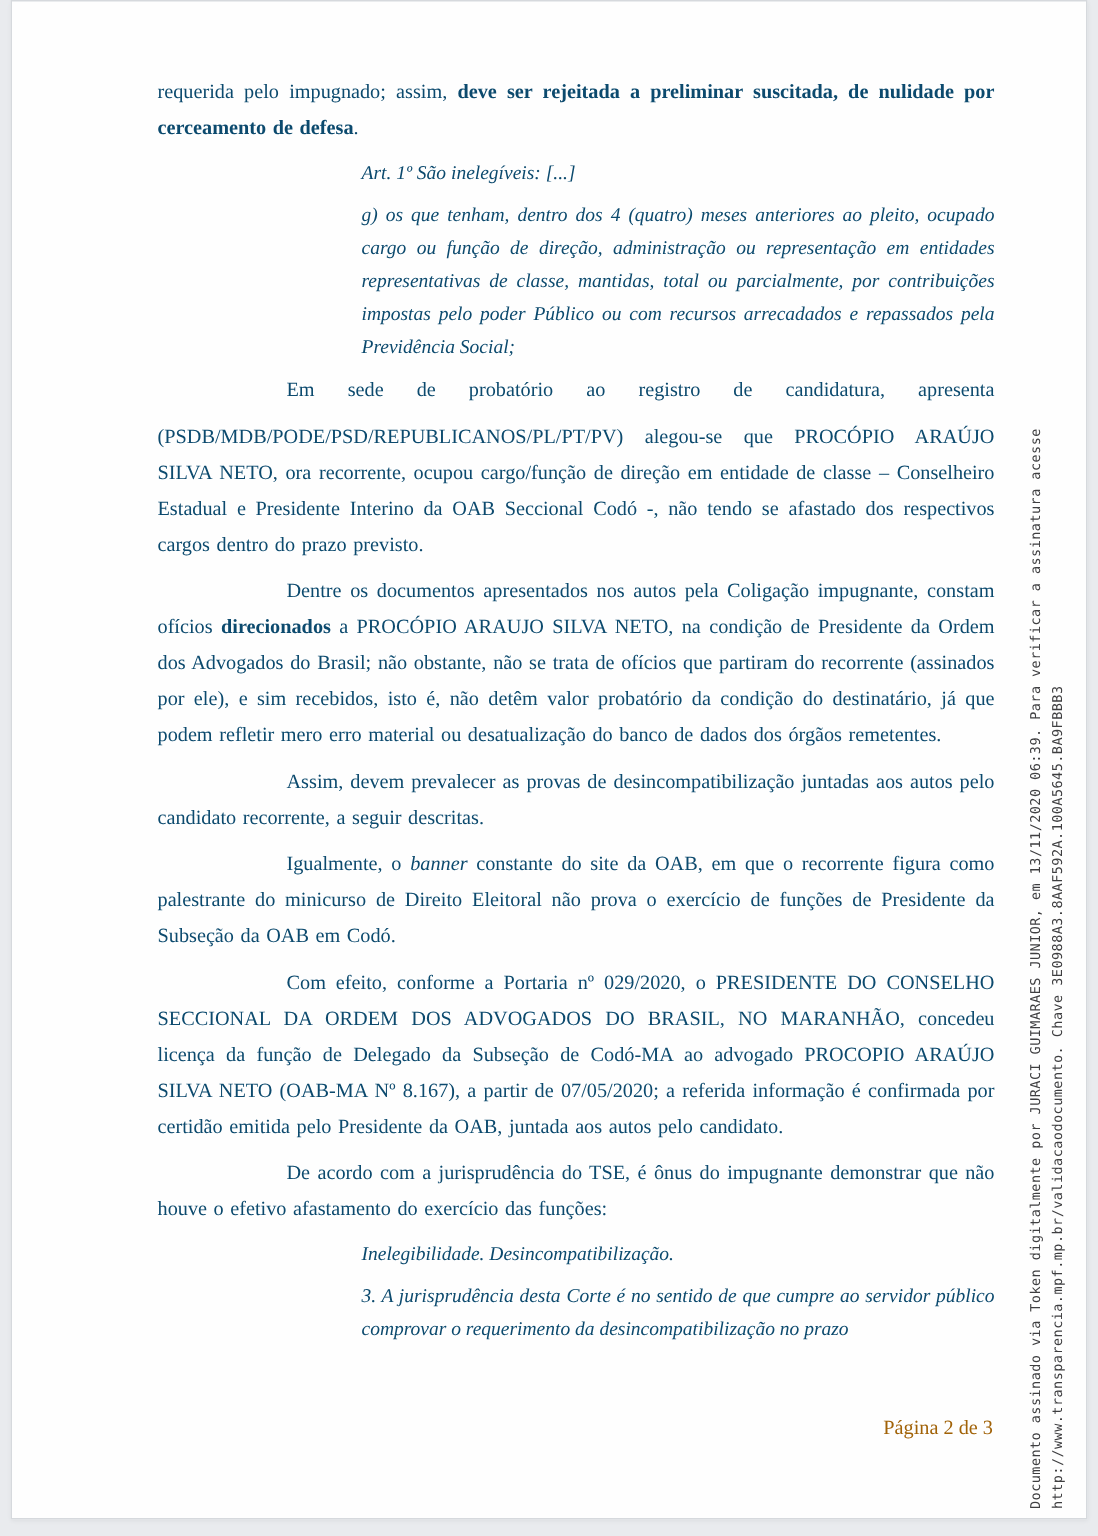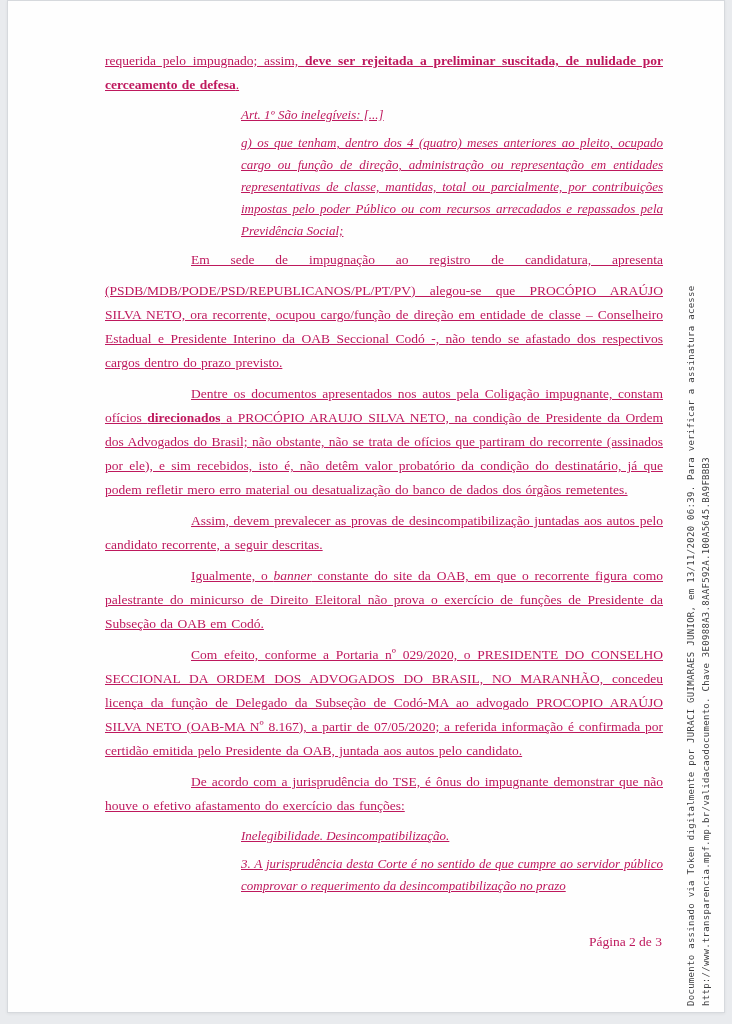--- a/index.html
+++ b/index.html
@@ -25,46 +25,45 @@
     background: #fefefe;
     border: 1px solid #d6d9dd;
     box-sizing: border-box;
     box-shadow: 0 1px 3px rgba(0,0,0,0.06);
   }
   .doc-body {
     position: absolute;
     left: 97px;
     top: 48px;
     width: 558px;
-    color: #be185d;
+    color: #0c4a6e;
     font-size: 13.5px;
-    text-decoration: underline;
   }
   .p {
     text-align: justify;
     line-height: 24px;
     margin: 0 0 7px 0;
     word-spacing: 1px;
   }
   .p.indent { text-indent: 86px; }
   .p.justify-last { text-align-last: justify; }
   .p.gap-before { }
   .quote {
     margin: 0 0 6px 136px;
     font-style: italic;
     text-align: justify;
     line-height: 22px;
     font-size: 13px;
   }
   .footer {
     position: absolute;
     right: 62px;
-    bottom: 62px;
+    bottom: 52px;
     font-size: 13.5px;
-    color: #be185d;
+    color: #a16207;
   }
   .sidebar {
     position: absolute;
     right: 8px;
     bottom: 6px;
     height: 1000px;
     width: 32px;
     writing-mode: vertical-rl;
     transform: rotate(180deg);
     font-family: "DejaVu Sans Mono", monospace;
@@ -79,21 +78,21 @@
 </head>
 <body>
 
 <div class="canvas">
   <div class="page">
 
     <div class="doc-body">
         <div class="p"><span>requerida pelo impugnado; assim, </span><span style="font-weight: bold;">deve ser rejeitada a preliminar suscitada, de nulidade por cerceamento de defesa</span><span>.</span></div>
         <div class="quote"><span>Art. 1º São inelegíveis: [...]</span></div>
         <div class="quote"><span>g) os que tenham, dentro dos 4 (quatro) meses anteriores ao pleito, ocupado cargo ou função de direção, administração ou representação em entidades representativas de classe, mantidas, total ou parcialmente, por contribuições impostas pelo poder Público ou com recursos arrecadados e repassados pela Previdência Social;</span></div>
-        <div class="p indent justify-last"><span>Em sede de impugnação ao registro de candidatura, apresenta</span></div>
+        <div class="p indent justify-last"><span>Em sede de probatório ao registro de candidatura, apresenta</span></div>
         <div class="p gap-before"><span>(PSDB/MDB/PODE/PSD/REPUBLICANOS/PL/PT/PV) alegou-se que PROCÓPIO ARAÚJO SILVA NETO, ora recorrente, ocupou cargo/função de direção em entidade de classe – Conselheiro Estadual e Presidente Interino da OAB Seccional Codó -, não tendo se afastado dos respectivos cargos dentro do prazo previsto.</span></div>
         <div class="p indent"><span>Dentre os documentos apresentados nos autos pela Coligação impugnante, constam ofícios </span><span style="font-weight: bold;">direcionados</span><span> a PROCÓPIO ARAUJO SILVA NETO, na condição de Presidente da Ordem dos Advogados do Brasil; não obstante, não se trata de ofícios que partiram do recorrente (assinados por ele), e sim recebidos, isto é, não detêm valor probatório da condição do destinatário, já que podem refletir mero erro material ou desatualização do banco de dados dos órgãos remetentes.</span></div>
         <div class="p indent"><span>Assim, devem prevalecer as provas de desincompatibilização juntadas aos autos pelo candidato recorrente, a seguir descritas.</span></div>
         <div class="p indent"><span>Igualmente, o </span><span style="font-style: italic;">banner</span><span> constante do site da OAB, em que o recorrente figura como palestrante do minicurso de Direito Eleitoral não prova o exercício de funções de Presidente da Subseção da OAB em Codó.</span></div>
         <div class="p indent"><span>Com efeito, conforme a Portaria nº 029/2020, o PRESIDENTE DO CONSELHO SECCIONAL DA ORDEM DOS ADVOGADOS DO BRASIL, NO MARANHÃO, concedeu licença da função de Delegado da Subseção de Codó-MA ao advogado PROCOPIO ARAÚJO SILVA NETO (OAB-MA Nº 8.167), a partir de 07/05/2020; a referida informação é confirmada por certidão emitida pelo Presidente da OAB, juntada aos autos pelo candidato.</span></div>
         <div class="p indent"><span>De acordo com a jurisprudência do TSE, é ônus do impugnante demonstrar que não houve o efetivo afastamento do exercício das funções:</span></div>
         <div class="quote"><span>Inelegibilidade. Desincompatibilização.</span></div>
         <div class="quote"><span>3. A jurisprudência desta Corte é no sentido de que cumpre ao servidor público comprovar o requerimento da desincompatibilização no prazo</span></div>
       </div>
 

